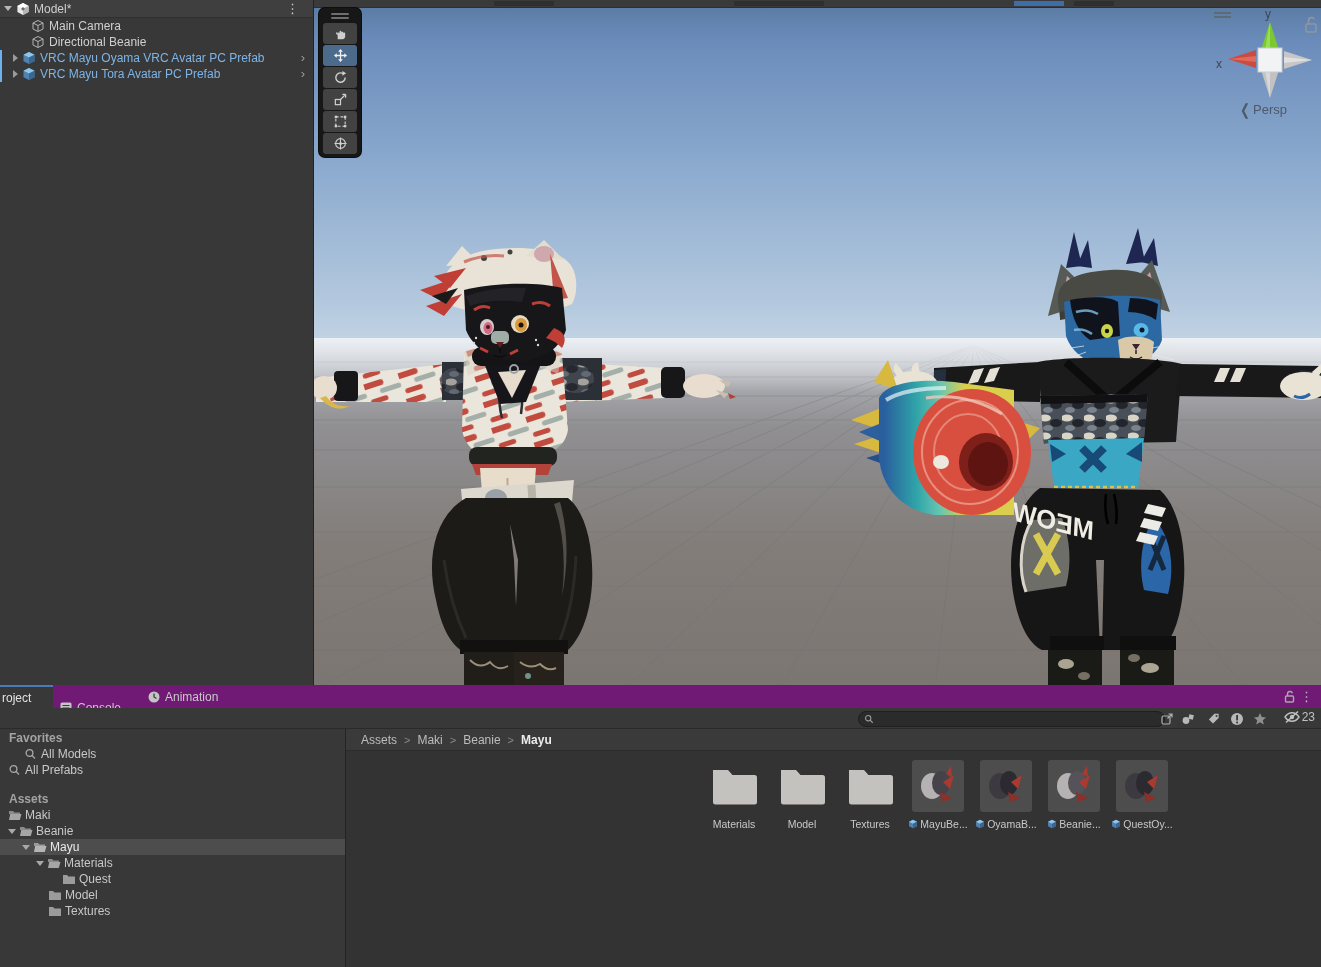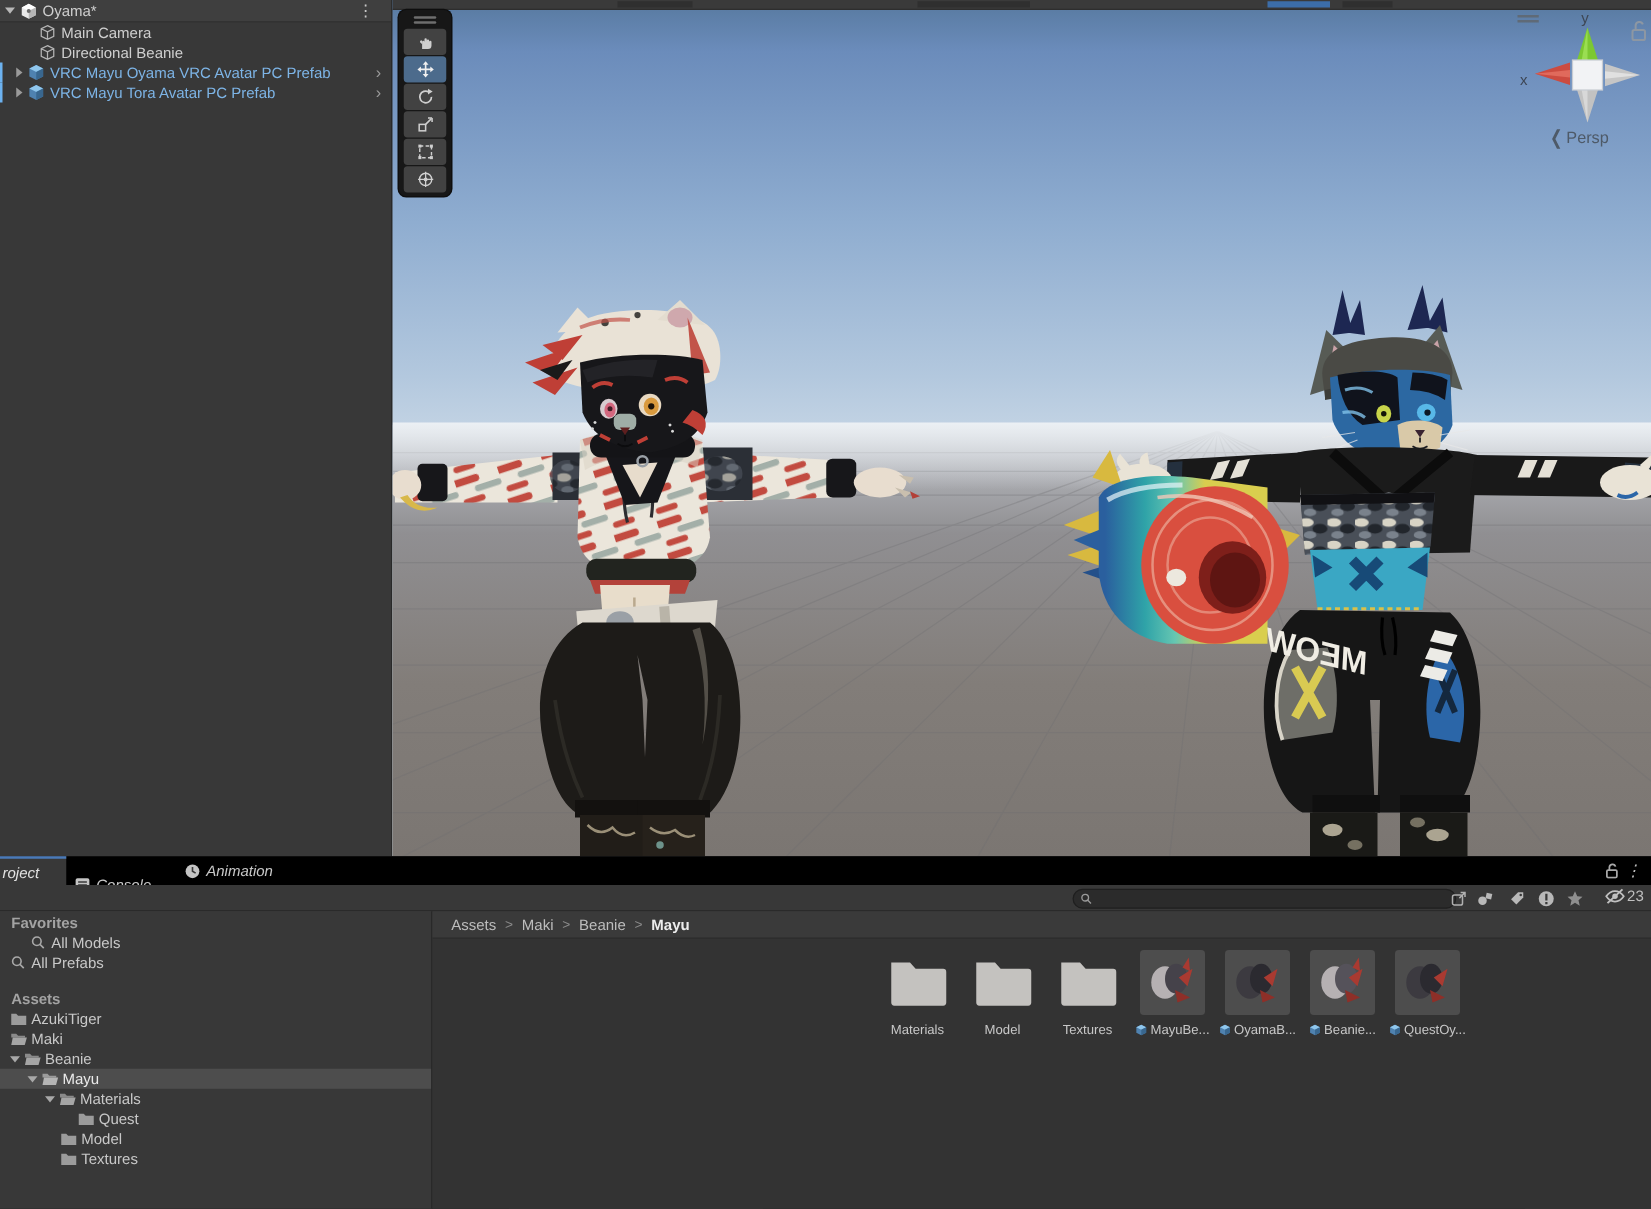--- a/index.html
+++ b/index.html
@@ -32,21 +32,21 @@
   #tools .handle i{display:block;width:18px;height:2px;background:#6e6e6e;border-radius:1px;}
   .toolbtn{width:34px;height:21px;margin:0 auto 1px auto;background:#424242;border-radius:3px;display:flex;align-items:center;justify-content:center;}
   .toolbtn.sel{background:#4c6b8c;}
   .toolbtn svg{display:block;}
   
   #gizmo{position:absolute;left:888px;top:6px;width:119px;height:115px;}
   #persp{position:absolute;left:38px;top:96px;color:#4e5a68;font-size:13px;display:flex;align-items:center;gap:3px;}
   #persp .lt{font-size:12px;color:#4e5a68;transform:scaleY(1.3);}
   
   #bottom{position:absolute;left:0;top:685px;width:1321px;height:282px;background:#383838;}
-  #tabbar{position:absolute;left:0;top:0;width:100%;height:23px;background:#000000;font-style:italic;}
+  #tabbar{position:absolute;left:0;top:0;width:100%;height:23px;background:#701a75;}
   .tab{position:absolute;top:0;height:23px;display:flex;align-items:center;gap:5px;color:#c8c8c8;}
   .tab.active{background:#383838;border-top:2px solid #4a7ab8;color:#e2e2e2;}
   #tab-project{left:0;width:53px;padding-left:2px;box-sizing:border-box;}
   #tab-console{left:60px;margin-top:11px;}
   #tab-animation{left:148px;}
   #tb-lock{position:absolute;right:25px;top:5px;}
   #tb-kebab{position:absolute;right:8px;top:4px;color:#bdbdbd;font-size:13px;}
   #ptoolbar{position:absolute;left:0;top:23px;width:100%;height:20px;background:#383838;border-bottom:1px solid #2a2a2a;}
   #searchbox{position:absolute;left:858px;top:3px;width:300px;height:14px;background:#2b2b2b;border:1px solid #1f1f1f;border-radius:8px;display:flex;align-items:center;padding-left:5px;}
   #searchbox input{background:transparent;border:none;outline:none;color:#ddd;font-size:11px;width:270px;font-family:"Liberation Sans",sans-serif;}
@@ -80,21 +80,21 @@
 
   <div id="hierarchy">
     <div class="hrow scene-row">
       <span class="tri-d"></span>
       <svg class="hicon" viewBox="0 0 14 14">
         <path d="M7,1 12.6,3.9 v6.2 L7,13 1.4,10.1 V3.9 Z" fill="#e9e9e9"></path>
         <path d="M7,1 12.6,3.9 7,6.8 1.4,3.9 Z" fill="#ffffff"></path>
         <path d="M7,6.8 12.6,3.9 v6.2 L7,13 Z" fill="#b5b5b5"></path>
         <circle cx="7" cy="6.8" r="1.6" fill="#6a6a6a"></circle>
       </svg>
-      <span class="label">Oyama*</span>
+      <span class="label">Model*</span>
       <span class="kebab">⋮</span>
     </div>
     <div class="hrow">
       <svg class="hicon cam-indent" viewBox="0 0 14 14">
         <path d="M7,1.5 12,4 v6 L7,12.5 2,10 V4 Z M2,4 7,6.5 12,4 M7,6.5 V12.5" fill="none" stroke="#b4b4b4" stroke-width="1"></path>
       </svg>
       <span class="label">Main Camera</span>
     </div>
     <div class="hrow">
       <svg class="hicon cam-indent" viewBox="0 0 14 14">
@@ -557,26 +557,20 @@
               <line x1="8" y1="7.5" x2="11" y2="10.5" stroke="#a8a8a8" stroke-width="1.3"></line>
             </svg>
           <span>All Prefabs</span>
         </div>
         <div class="sp13"></div>
         <div class="trow hdr">
             <span>Assets</span>
           </div>
         <div class="trow" style="padding-left:8px;">
           <svg class="ticon" viewBox="0 0 14 12">
-              <path d="M1,2 h4 l1.5,1.5 H13 V11 H1 Z" fill="#9b9b9b"></path>
-            </svg>
-          <span>AzukiTiger</span>
-        </div>
-        <div class="trow" style="padding-left:8px;">
-          <svg class="ticon" viewBox="0 0 14 12">
               <path d="M1,2 h4 l1.5,1.5 H12 V5 H1 Z" fill="#8a8a8a"></path>
               <path d="M2.2,5 h11.3 L11.8,11 H1 Z" fill="#a5a5a5"></path>
             </svg>
           <span>Maki</span>
         </div>
         <div class="trow" style="padding-left:8px;">
           <span class="ttri-d"></span>
           <svg class="ticon" viewBox="0 0 14 12">
               <path d="M1,2 h4 l1.5,1.5 H12 V5 H1 Z" fill="#8a8a8a"></path>
               <path d="M2.2,5 h11.3 L11.8,11 H1 Z" fill="#a5a5a5"></path>

